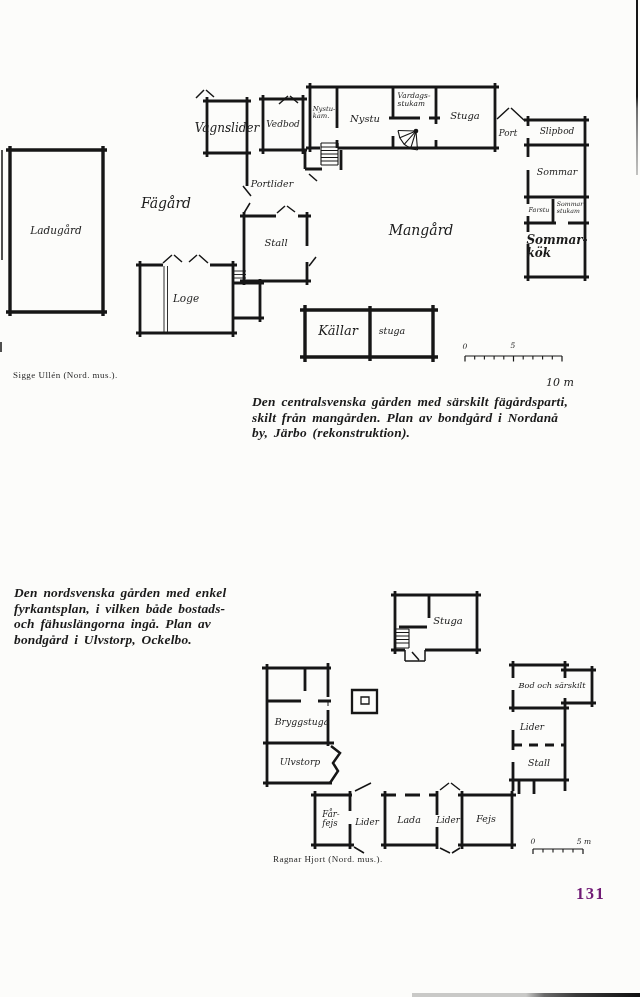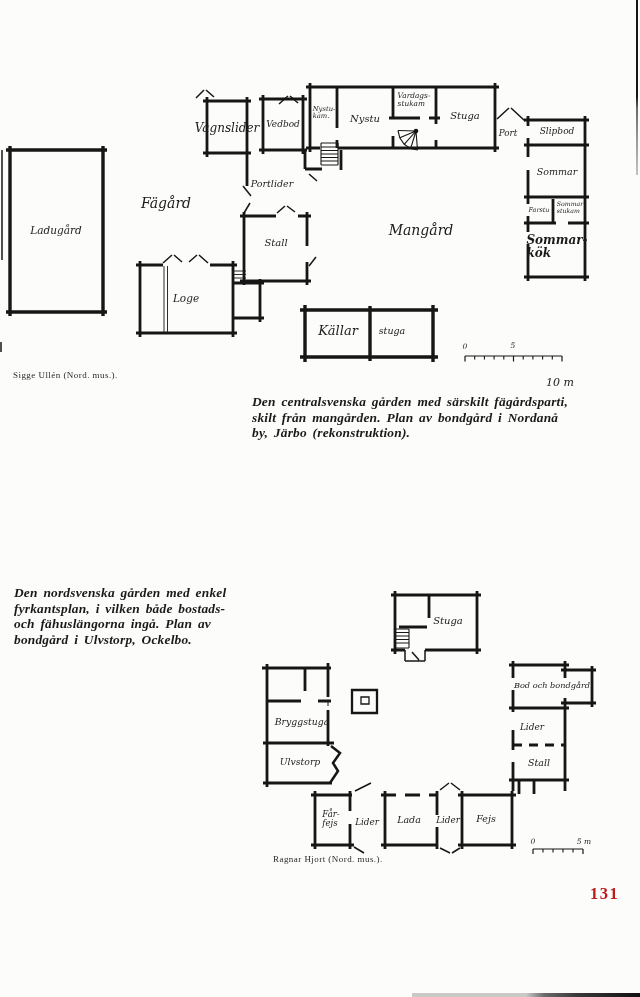--- a/index.html
+++ b/index.html
@@ -22,21 +22,21 @@
   }
   #caption-top { left:252px; top:394px; width:380px; }
   #caption-bottom { left:14px; top:585px; width:270px; }
   .credit {
     position:absolute; font-size:9px; color:#2a2a2a; letter-spacing:0.45px;
   }
   #credit-top { left:13px; top:370px; }
   #credit-bottom { left:273px; top:854px; }
   #page-number {
     position:absolute; left:576px; top:884px;
-    font-weight:bold; font-size:16.5px; letter-spacing:1.5px; color:#b91c1c;margin-left:14px;
+    font-weight:bold; font-size:16.5px; letter-spacing:1.5px; color:#701a75;
   }
   
   #scan-edge-right {
     position:absolute; left:636px; top:0; width:2px; height:175px;
     background:linear-gradient(#161616 0%, #161616 55%, #6a6a6a 62%, #9a9a9a 80%, #c2c2c0 100%);
   }
   #scan-edge-bottom {
     position:absolute; left:412px; top:993px; width:228px; height:4px;
     background:linear-gradient(90deg,#c9c9c7 0%, #c9c9c7 50%, #6a6a6a 58%, #3a3a3a 72%, #101010 100%);
   }
@@ -154,21 +154,21 @@
       <span class="plan-label" style="left: 338px; top: 331px; font-size: 13px;">Källar</span>
       <span class="plan-label" style="left: 392px; top: 331px; font-size: 9.5px;">stuga</span>
       <span class="plan-label" style="left: 465px; top: 347px; font-size: 7.5px;">0</span>
       <span class="plan-label" style="left: 513px; top: 346px; font-size: 7.5px;">5</span>
       <span class="plan-label" style="left: 560px; top: 343px; font-size: 11px; margin-top: 40px;">10 m</span>
     </div>
   <div class="labels" id="bottom-labels">
       <span class="plan-label" style="left: 448px; top: 621px; font-size: 10px;">Stuga</span>
       <span class="plan-label" style="left: 302px; top: 722px; font-size: 9.3px;">Bryggstuga</span>
       <span class="plan-label" style="left: 300px; top: 762px; font-size: 9.3px;">Ulvstorp</span>
-      <span class="plan-label" style="left: 552px; top: 685px; font-size: 8.2px;">Bod och bondgård</span>
+      <span class="plan-label" style="left: 552px; top: 685px; font-size: 8.2px;">Bod och särskilt</span>
       <span class="plan-label" style="left: 532px; top: 728px; font-size: 9px;">Lider</span>
       <span class="plan-label" style="left: 539px; top: 763px; font-size: 9.5px;">Stall</span>
       <span class="plan-label" style="left: 331px; top: 819px; font-size: 8.5px;">Får-
 fejs</span>
       <span class="plan-label" style="left: 367px; top: 823px; font-size: 8.8px;">Lider</span>
       <span class="plan-label" style="left: 409px; top: 820px; font-size: 9.5px;">Lada</span>
       <span class="plan-label" style="left: 448px; top: 821px; font-size: 8.8px;">Lider</span>
       <span class="plan-label" style="left: 486px; top: 819px; font-size: 9.5px;">Fejs</span>
       <span class="plan-label" style="left: 533px; top: 842px; font-size: 7.5px;">0</span>
       <span class="plan-label" style="left: 584px; top: 842px; font-size: 7.5px;">5 m</span>

